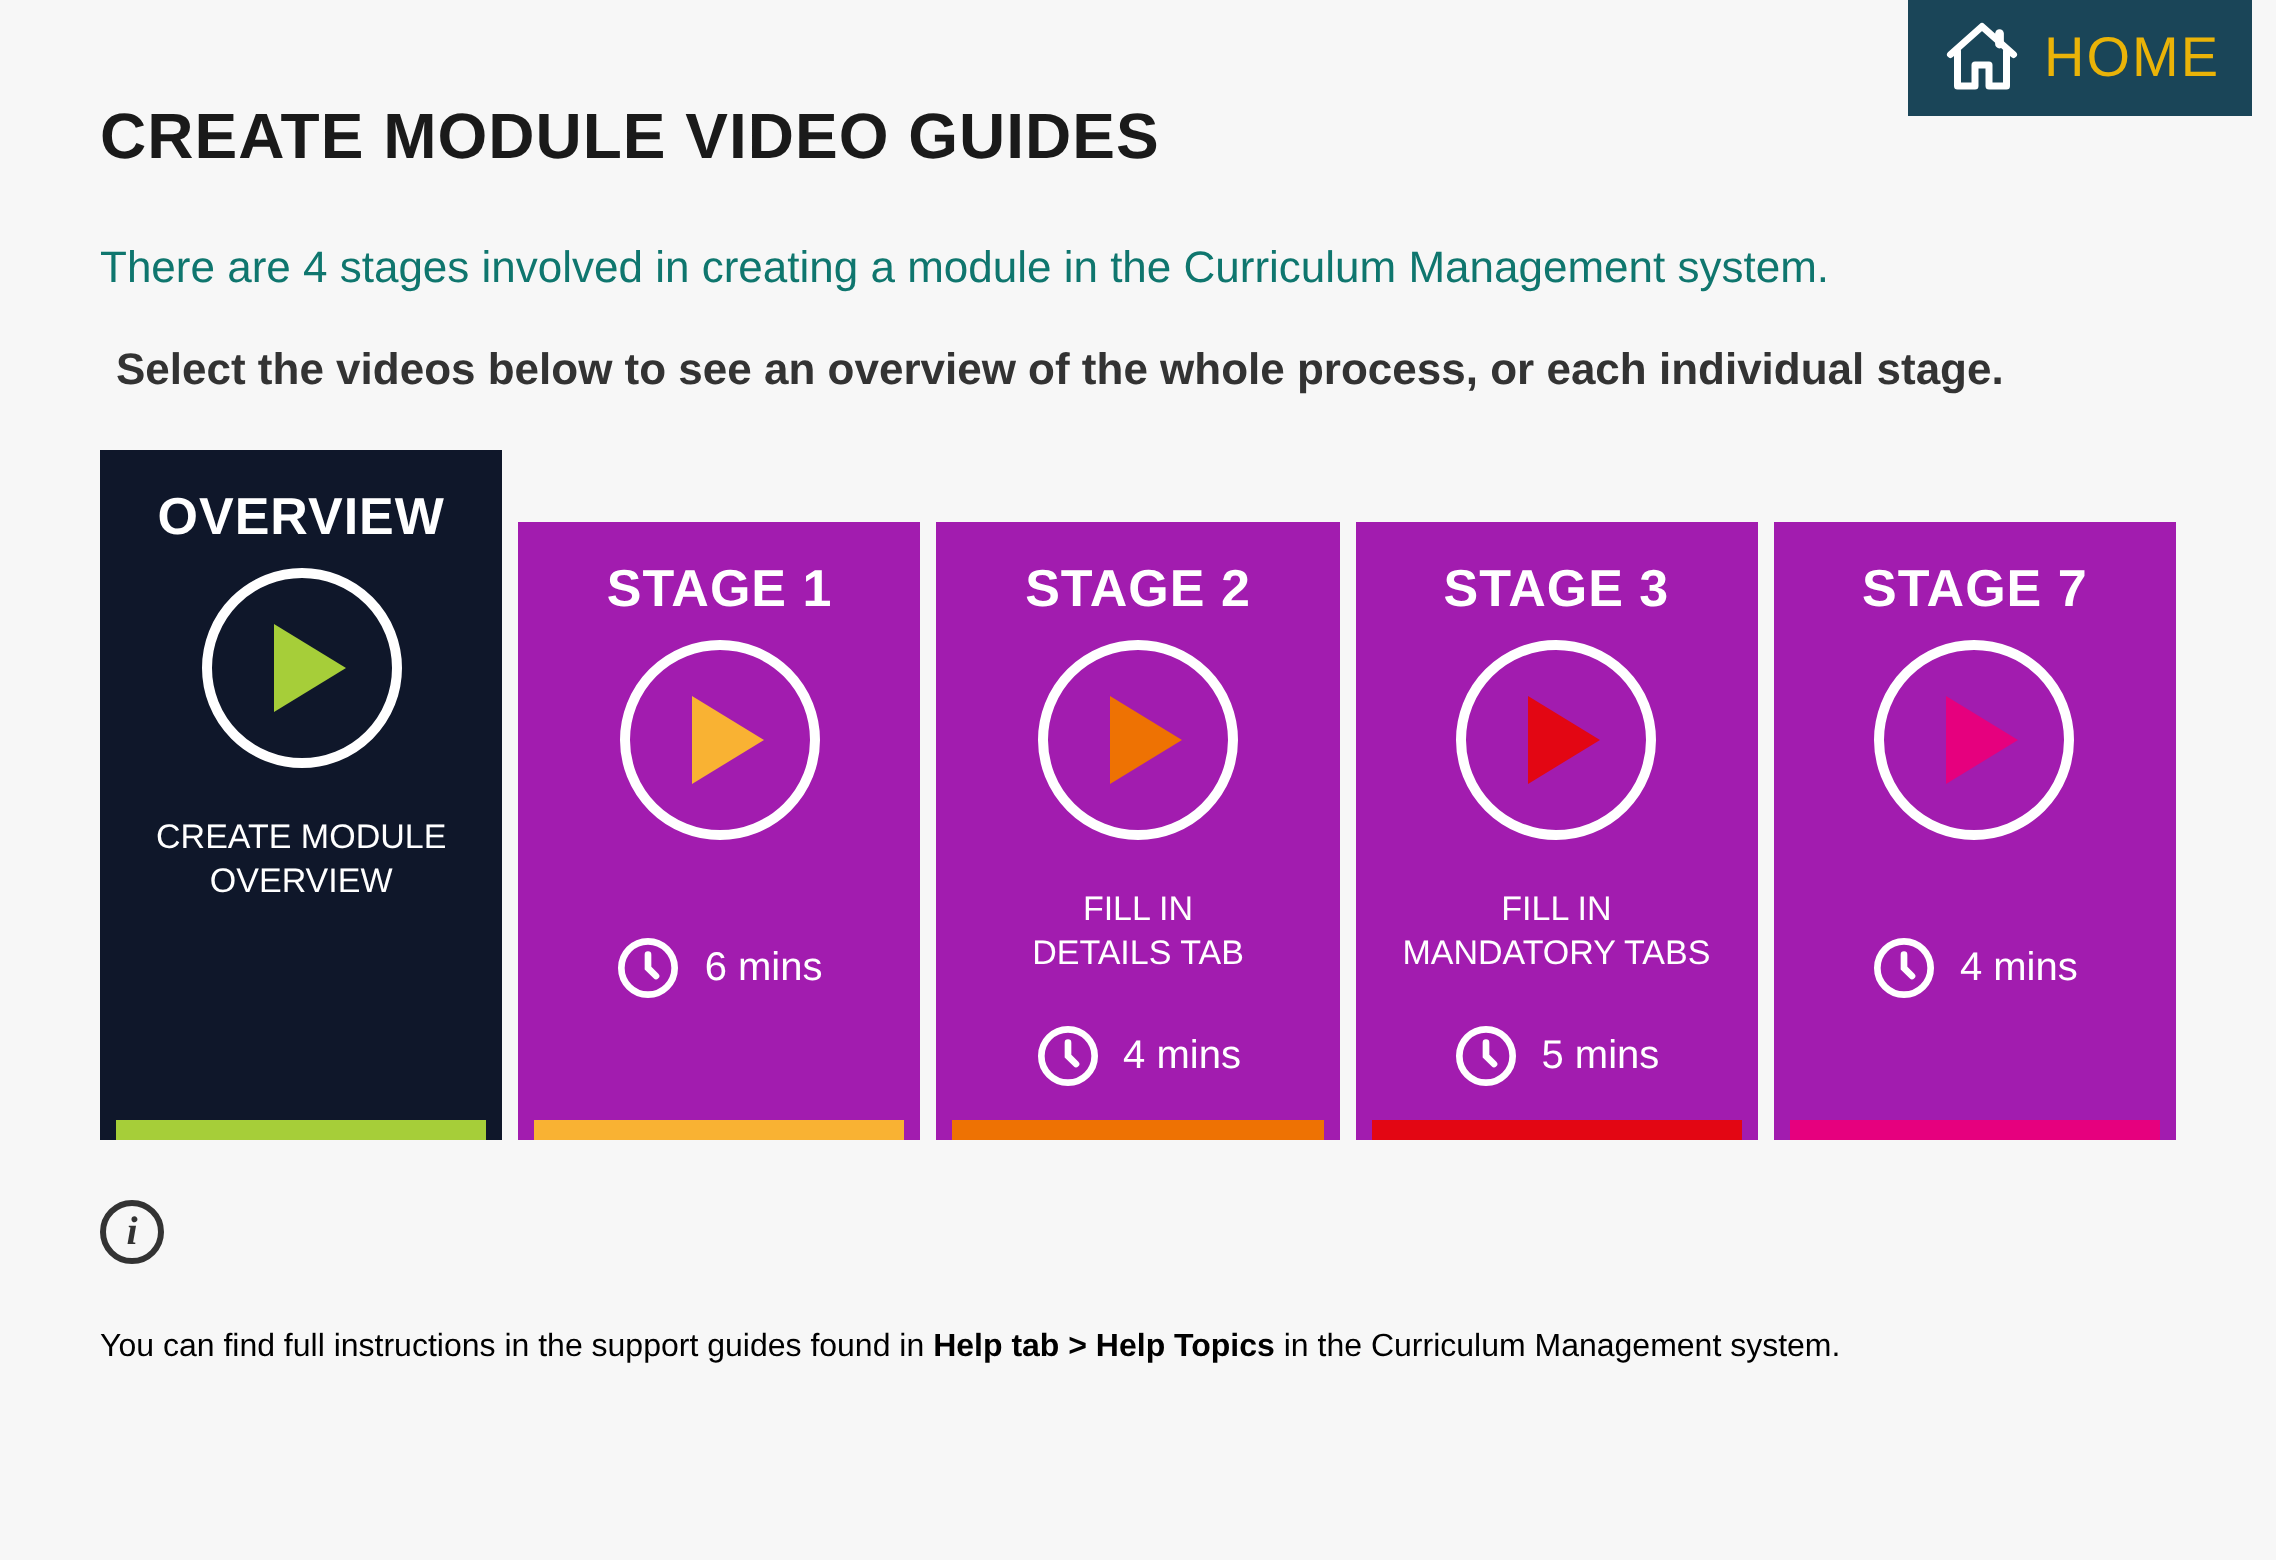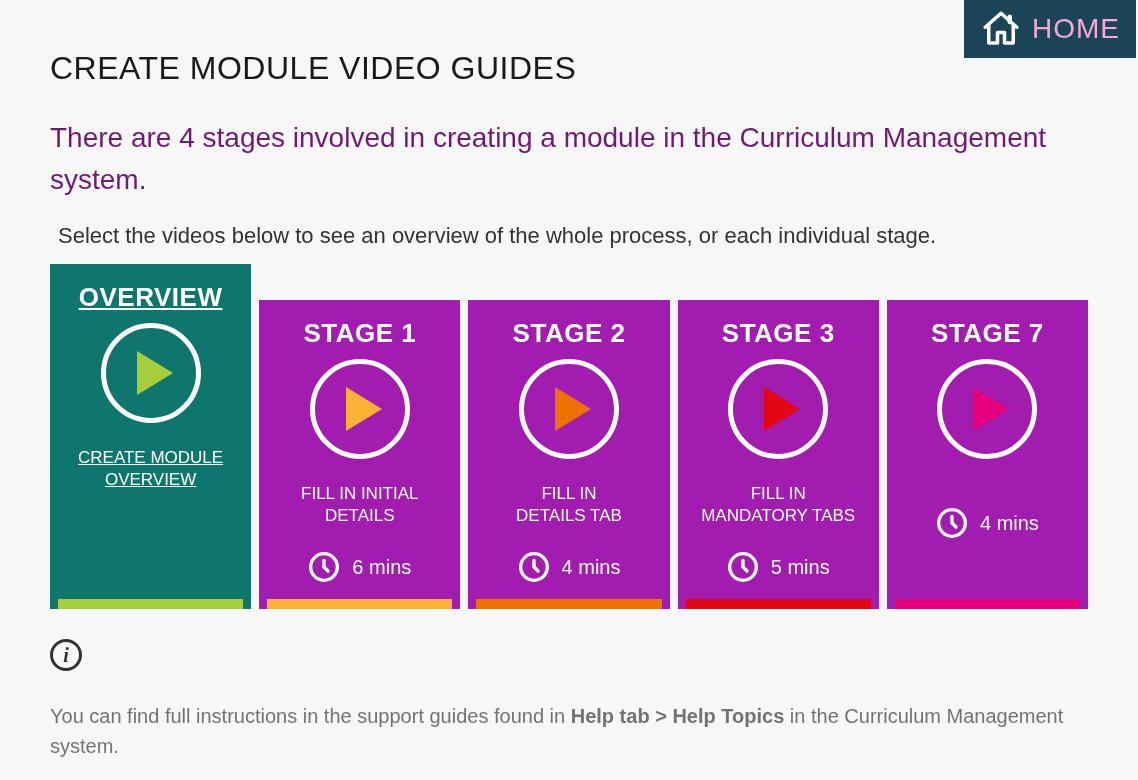--- a/index.html
+++ b/index.html
@@ -12,77 +12,77 @@
       background: #f7f7f7;
       width: 1138px;
       height: 780px;
       position: relative;
       padding: 50px;
       color: #212529;
     }
     .home-button {
       position: absolute;
       top: 0;
-      right: 2px;
+      right: 12px;
       background: #1a4558;
-      color: #f9a8d4;
+      color: #eab308;
       display: flex;
       align-items: center;
       padding: 8px 16px;
       gap: 10px;
       cursor: pointer;
     }
     .home-button svg {
       width: 42px;
       height: 42px;
     }
     .home-button span {
       font-size: 28px;
       font-weight: 400;
       letter-spacing: 1px;
     }
     h1 {
       font-size: 32px;
-      font-weight: normal;
+      font-weight: bold;
       letter-spacing: 0.5px;
       margin-bottom: 30px;
       color: #1a1a1a;
     }
     .intro-text {
-      font-size: 28px;
+      font-size: 22px;
       line-height: 1.5;
       margin-bottom: 18px;
-      color: #701a75;
+      color: #0f766e;
     }
     .intro-text2 {
       font-size: 22px;
       line-height: 1.5;
-      margin-bottom: 12px;
+      margin-bottom: 24px;
       margin-left: 8px;
       color: #333;
+      font-weight: bold;
     }
     .cards {
       display: flex;
       gap: 8px;
       margin-bottom: 30px;
     }
     .card {
       flex: 1;
       color: #fff;
       text-align: center;
       padding: 18px 8px 0 8px;
       display: flex;
       flex-direction: column;
       align-items: center;
       cursor: pointer;
       position: relative;
     }
     .card-overview {
-      background: #0f766e;
-      text-decoration: underline;
+      background: #0f172a;
     }
     .card-stage {
       background: #a21caf;
       margin-top: 36px;
     }
     .card-title {
       font-size: 26px;
       font-weight: bold;
       letter-spacing: 0.5px;
       margin-bottom: 10px;
@@ -152,23 +152,23 @@
       font-size: 20px;
       color: #333;
       flex-shrink: 0;
     }
     .info-text {
       font-size: 20px;
       letter-spacing: 0.5px;
       color: #333;
     }
     .footer-text {
-      font-size: 20px;
+      font-size: 16px;
       line-height: 1.5;
-      color: #737373;
+      color: #000000;
     }
     .footer-text b {
       font-weight: bold;
     }
   </style>
 </head>
 <body>
 
 <div class="home-button">
   <svg viewBox="0 0 24 24" fill="none" stroke="#fff" stroke-width="2" stroke-linecap="round" stroke-linejoin="round">
@@ -192,22 +192,20 @@
       </div>
       <div class="card-desc">CREATE MODULE
 OVERVIEW</div>
       <div class="card-bar" style="background: rgb(166, 206, 57);"></div>
     </div>
     <div class="card card-stage">
       <div class="card-title">STAGE 1</div>
       <div class="play-circle">
         <div class="play-triangle" style="border-left: 36px solid rgb(249, 178, 51);"></div>
       </div>
-      <div class="card-desc">FILL IN INITIAL
-DETAILS</div>
       <div class="card-duration">
         <svg viewBox="0 0 24 24" class="clock-icon">
           <circle cx="12" cy="12" r="10" fill="none" stroke="#fff" stroke-width="2.5"></circle>
           <path d="M12 7 V12 L15 15" fill="none" stroke="#fff" stroke-width="2.5" stroke-linecap="round"></path>
         </svg>
         <span>6 mins</span>
       </div>
       <div class="card-bar" style="background: rgb(249, 178, 51);"></div>
     </div>
     <div class="card card-stage">

